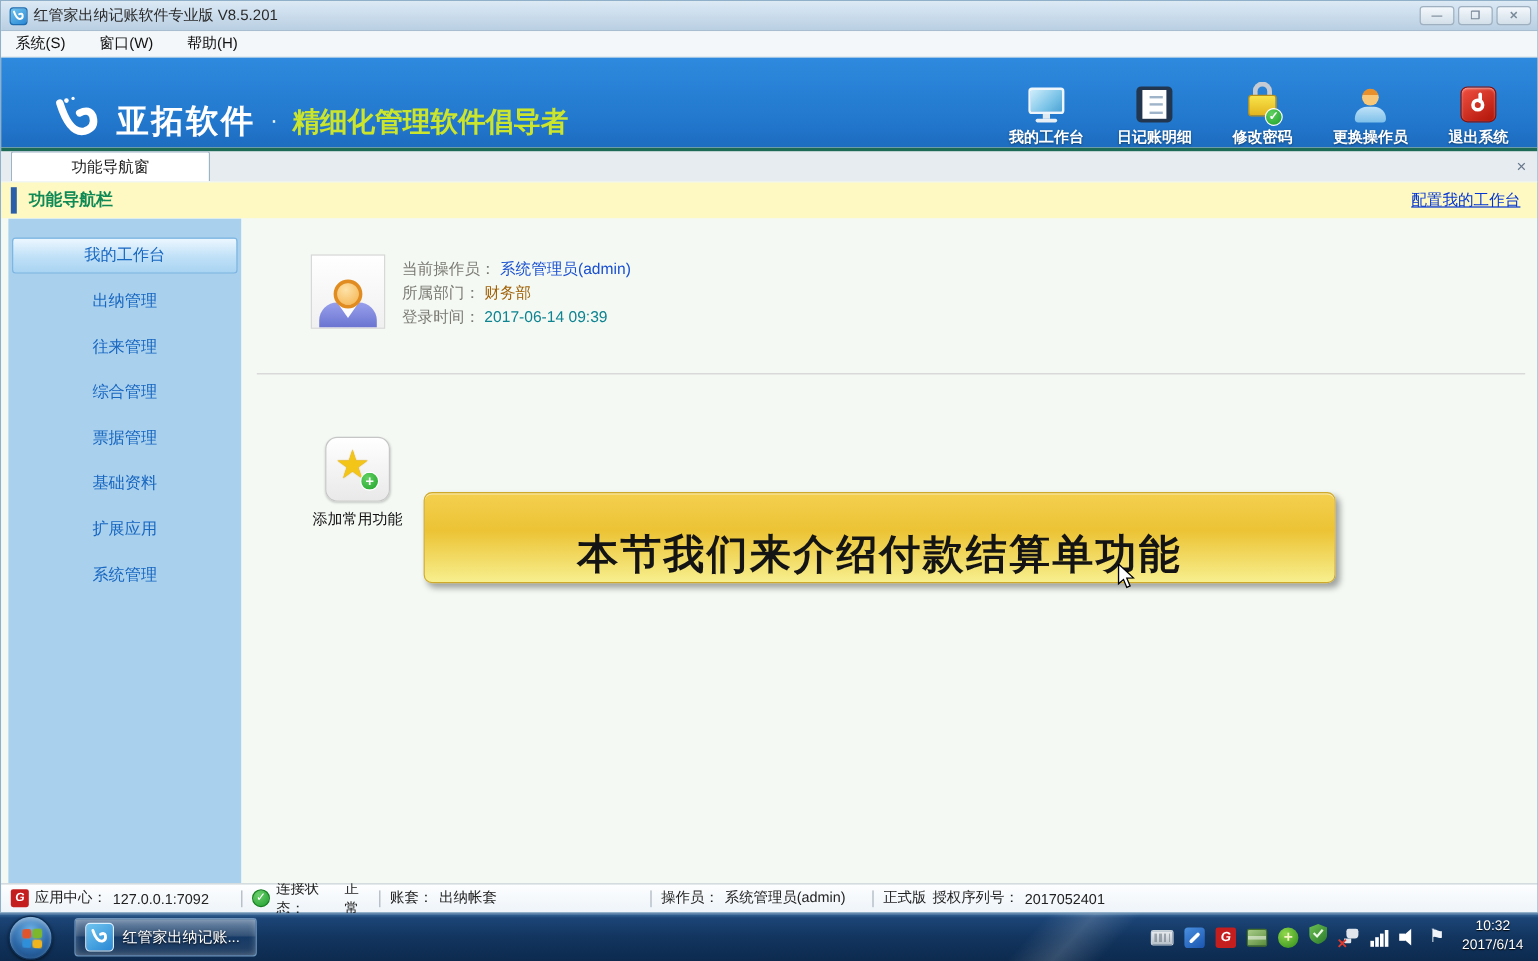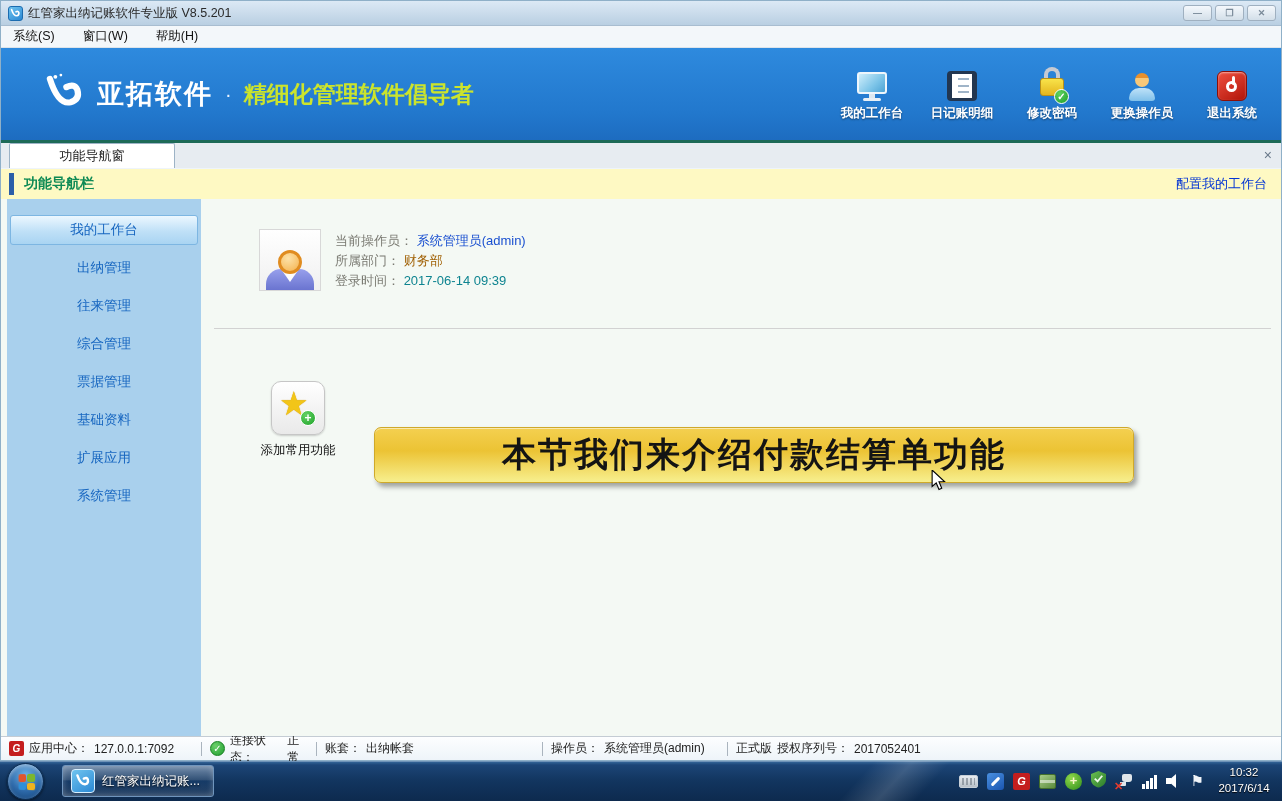--- a/index.html
+++ b/index.html
@@ -19,22 +19,22 @@
   .win-controls { margin-left:auto; display:flex; gap:3px; }
   .win-btn { width:29px; height:16px; border:1px solid #9fb0c0; border-radius:3px;
     background:linear-gradient(180deg,#f4f8fc,#d3dfe9); color:#7a8a99; font-size:9px;
     font-weight:bold; text-align:center; line-height:14px; cursor:pointer; }
 
   .menubar { height:22px; background:#f3f7fa; border-bottom:1px solid #dde4ea;
     display:flex; align-items:center; gap:28px; padding-left:12px; }
   .menu-item { font-size:12.5px; color:#111; cursor:pointer; }
 
   
-  .banner { height:92px; background:linear-gradient(180deg,#2e8ade 0%,#2278cd 70%,#1d6cc0 100%);
-    display:flex; align-items:center; position:relative; }
+  .banner { height:75px; background:linear-gradient(180deg,#2e8ade 0%,#2278cd 70%,#1d6cc0 100%);
+    display:flex; align-items:flex-end; position:relative; }
   .brand { display:flex; align-items:center; margin-left:42px; gap:10px; }
   .brand-name { color:#fff; font-size:27px; font-weight:bold; letter-spacing:2px; }
   .brand-sep { color:#eaf4ff; font-size:20px; margin:0 2px; }
   .brand-tagline { color:#cbe42c; font-size:23px; font-weight:bold; }
   .header-actions { margin-left:auto; margin-right:16px; display:flex; gap:24px; }
   .action { display:flex; flex-direction:column; align-items:center; gap:4px; cursor:pointer; min-width:66px; }
   .action-label { color:#fff; font-size:12.5px; font-weight:bold; text-shadow:0 1px 2px rgba(0,0,0,.45); white-space:nowrap; }
   .ic { height:34px; position:relative; display:flex; flex-direction:column; align-items:center; justify-content:flex-end; }
   
   .mon-screen { width:30px; height:22px; border:2px solid #eef6fc; border-radius:3px;
@@ -75,21 +75,21 @@
     border:1px solid #9db3c6; border-bottom:none; border-radius:2px 2px 0 0;
     display:flex; align-items:center; justify-content:center; font-size:13px; color:#222; cursor:pointer; }
   .tabstrip-close { position:absolute; right:9px; top:5px; color:#68788a; font-size:14px; line-height:14px; cursor:pointer; }
 
   
   .navbar { height:31px; background:#fef9c3; border-top:1px solid #eef4fb;
     display:flex; align-items:center; }
   .nav-accent { width:5px; height:22px; background:#2b5ea8; margin-left:8px; }
   .nav-title { margin-left:10px; font-size:14px; font-weight:bold; color:#0f8a55; }
   .nav-link { margin-left:auto; margin-right:14px; font-size:13px; color:#0334d4;
-    cursor:pointer; }
+    text-decoration:underline; cursor:pointer; }
 
   
   .content { flex:1; display:flex; background:#f4f9f4; position:relative; overflow:hidden; }
   .sidebar { width:194px; margin-left:6px; background:#a9d0ed; padding-top:16px; flex-shrink:0; }
   .side-item { height:30px; line-height:30px; text-align:center; font-size:13.5px; color:#1766c0;
     margin:0 3px 8px; cursor:pointer; border-radius:3px; }
   .side-item.active { background:linear-gradient(180deg,#ecf7ff,#bfe0f7 55%,#a9d4f2);
     border:1px solid #7db6e2; line-height:28px; }
   .main { flex:1; position:relative; padding:30px 0 0 58px; }
 
@@ -116,24 +116,24 @@
   .shortcut-btn { width:54px; height:54px; margin:0 auto; border:1px solid #c6c6c6; border-radius:10px;
     background:linear-gradient(#ffffff,#e9e9e9); position:relative;
     box-shadow:0 1px 2px rgba(0,0,0,.18); cursor:pointer; }
   .star-glyph { position:absolute; left:7px; top:2px; font-size:33px; color:#f2c518;
     text-shadow:0 0 1px #c89010; }
   .plus-badge { position:absolute; right:8px; bottom:8px; width:16px; height:16px; border-radius:50%;
     background:radial-gradient(circle at 35% 30%,#63d163,#1fa32a); border:1px solid #fff;
     color:#fff; font-weight:bold; font-size:12px; line-height:14px; text-align:center; }
   .shortcut-label { margin-top:7px; font-size:12.5px; color:#111; white-space:nowrap; }
 
-  .banner-yellow { position:absolute; left:173px; top:228px; width:760px; height:56px; border-radius:7px;
+  .banner-yellow { position:absolute; left:152px; top:228px; width:760px; height:76px; border-radius:7px;
     background:linear-gradient(180deg,#f4d050 0%,#ecc334 42%,#f7ef8e 100%);
     border:1px solid #cfa92a; box-shadow:3px 4px 5px rgba(0,0,0,.35), inset 0 1px 0 rgba(255,255,255,.55);
-    display:flex; align-items:center; justify-content:center; }
+    display:flex; align-items:flex-end; justify-content:center; }
   .banner-text { font-family:"Liberation Serif", serif; font-size:34px; font-weight:bold;
     color:#141414; letter-spacing:2px; white-space:nowrap; }
 
   
   .statusbar { height:24px; background:linear-gradient(#fdfeff,#eef4f9); border-top:1px solid #c4ccd4;
     display:flex; align-items:center; font-size:12px; color:#222; }
   .sb-seg { display:flex; align-items:center; gap:5px; padding:0 8px; height:100%; }
   .sb-s1 { width:200px; } .sb-s2 { width:114px; } .sb-s3 { width:225px; } .sb-s4 { width:184px; }
   .sb-sep { width:1px; height:14px; background:#aab4be; flex-shrink:0; }
   .sb-redicon { width:15px; height:15px; border-radius:2px; background:#c41e1e; color:#fff;

